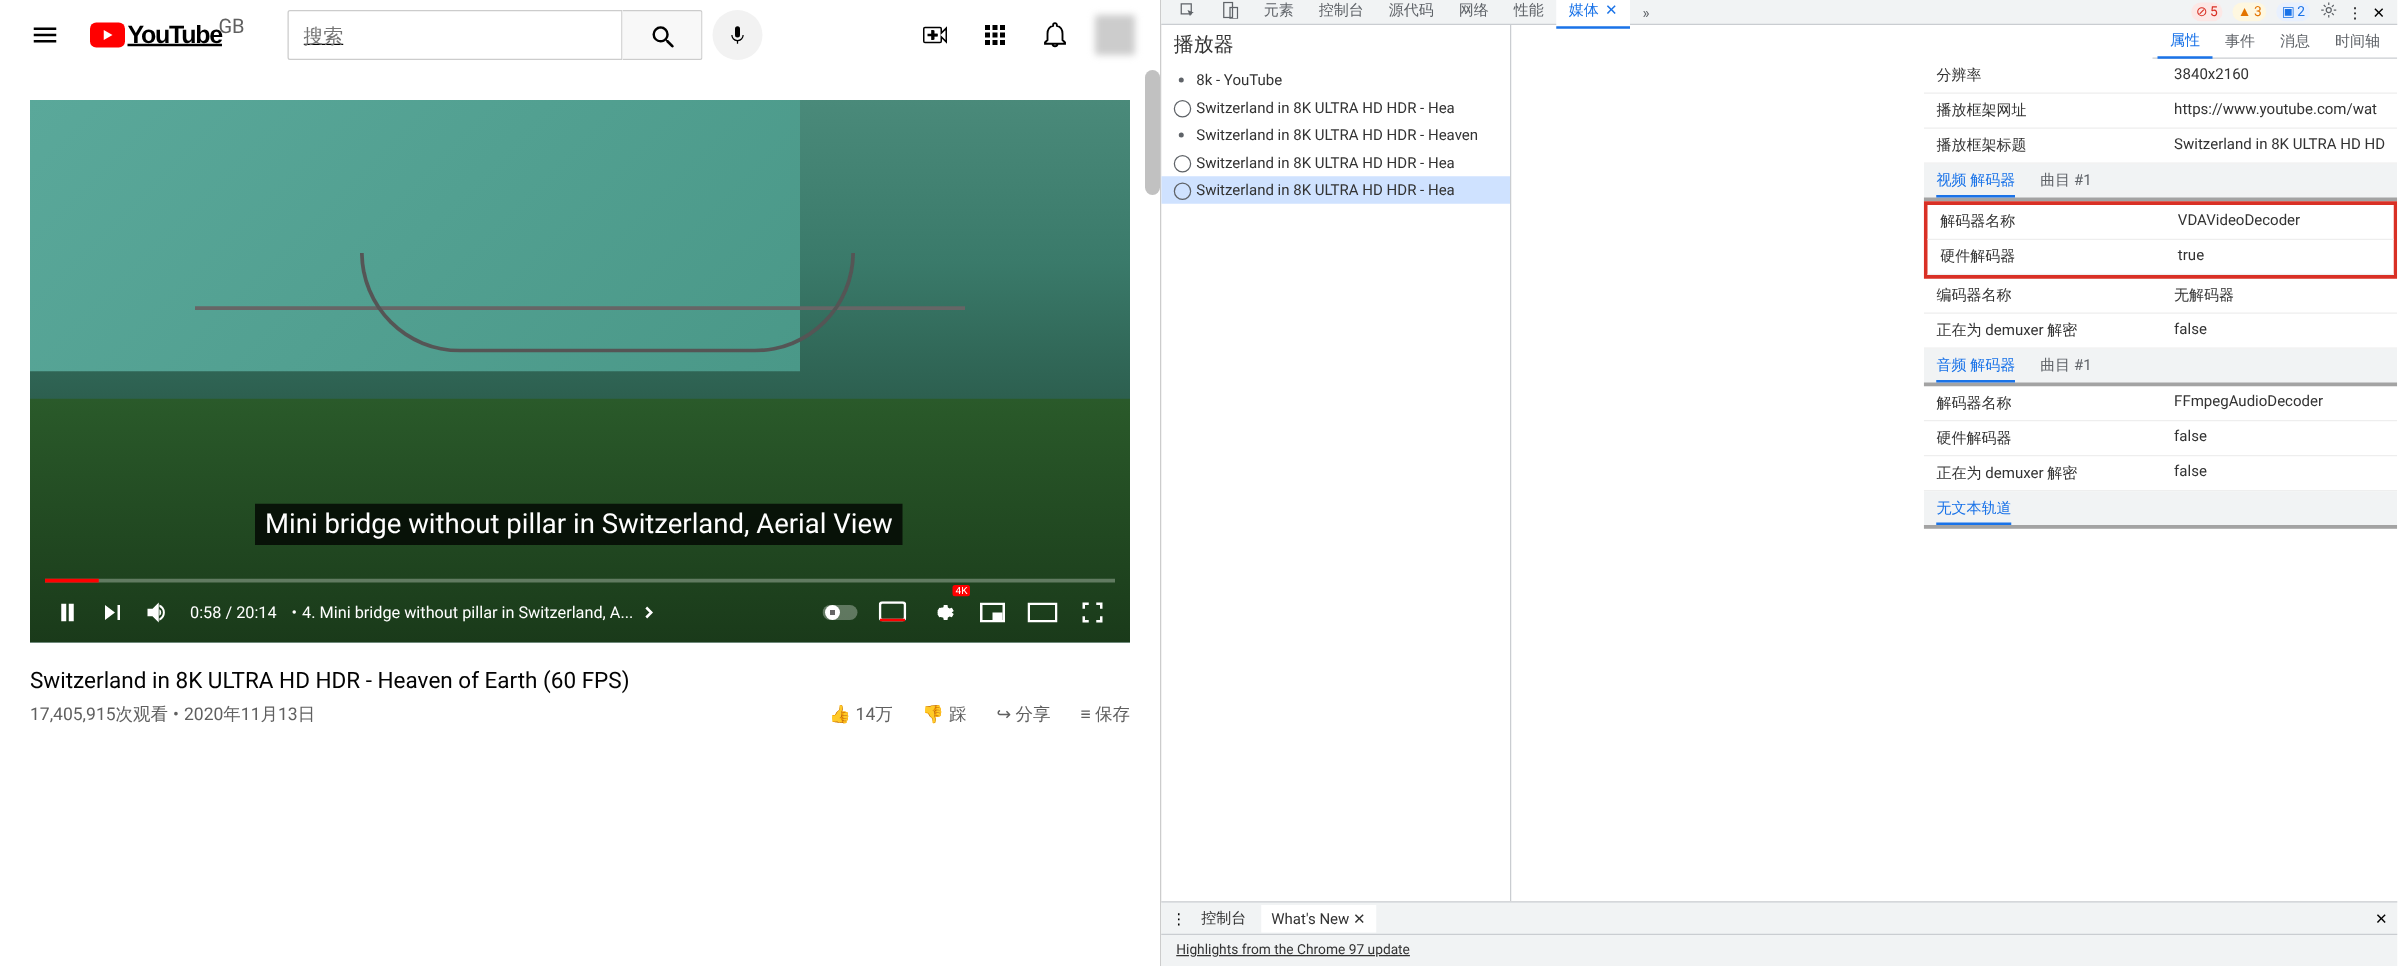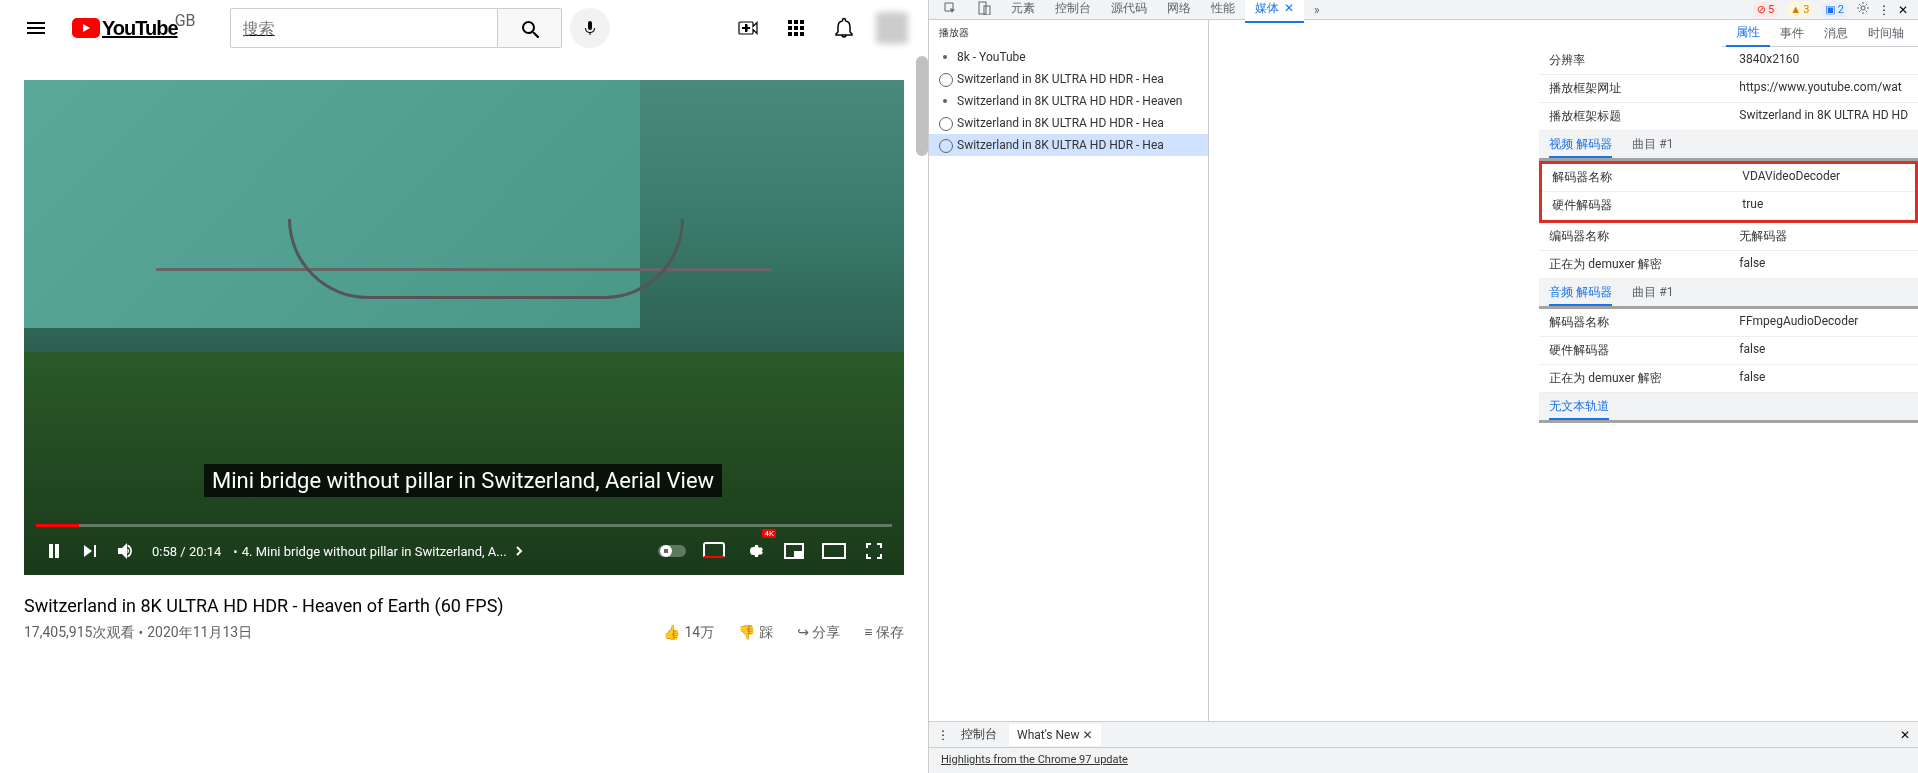--- a/index.html
+++ b/index.html
@@ -12,21 +12,21 @@
 .logo-tri { width:0; height:0; border-left:7px solid #fff; border-top:4px solid transparent; border-bottom:4px solid transparent; }
 .logo-text { font-size:20px; font-weight:700; letter-spacing:-1px; margin-left:2px; font-family:Arial; }
 .logo-gb { position:absolute; top:-6px; right:-18px; font-size:16px; color:#606060; }
 .search-wrap { display:flex; align-items:center; margin-left:52px; flex:1; max-width:380px;justify-content:flex-end; }
 .search-box { flex:1; height:40px; border:1px solid #ccc; border-radius:2px 0 0 2px; padding:0 12px; font-size:16px; outline:none; }
 .search-btn { width:64px; height:40px; border:1px solid #ccc; border-left:none; background:#f8f8f8; border-radius:0 2px 2px 0; display:flex; align-items:center; justify-content:center; cursor:pointer; }
 .mic-btn { width:40px; height:40px; background:#f2f2f2; border-radius:50%; margin-left:8px; display:flex; align-items:center; justify-content:center; cursor:pointer; }
 .hdr-icons { display:flex; align-items:center; gap:8px; margin-left:auto; }
 .hdr-icon { width:40px; height:40px; display:flex; align-items:center; justify-content:center; cursor:pointer; }
 .avatar { width:32px; height:32px; background:#ccc; border-radius:2px; filter:blur(3px); }
-.video-container { margin:24px 24px 16px 24px; position:relative; width:880px; height:495px; background:linear-gradient(180deg,#4a8a7a 0%,#3a7a6a 30%,#2a5a4a 60%,#1a4a3a 100%); overflow:hidden; }
+.video-container { margin:24px 24px 16px 24px; position:relative; width:880px; height:434px; background:linear-gradient(180deg,#4a8a7a 0%,#3a7a6a 30%,#2a5a4a 60%,#1a4a3a 100%); overflow:hidden; }
 .water { position:absolute; top:0; left:0; width:70%; height:50%; background:linear-gradient(135deg,#5aa89a,#4a9888); }
 .bridge { position:absolute; top:38%; left:15%; width:70%; height:3px; background:#666; }
 .arch { position:absolute; top:28%; left:30%; width:45%; height:80px; border:3px solid #555; border-top:none; border-radius:0 0 200px 200px; }
 .trees { position:absolute; bottom:0; left:0; width:100%; height:45%; background:linear-gradient(0deg,#1a3a1a,#2a5a2a); }
 .caption { position:absolute; bottom:78px; left:180px; background:rgba(0,0,0,.75); color:#fff; padding:4px 8px; font-size:22px; }
 .progress { position:absolute; bottom:48px; left:12px; right:12px; height:3px; background:rgba(255,255,255,.3); }
 .progress-fill { width:5%; height:100%; background:#f00; }
 .controls { position:absolute; bottom:0; left:0; right:0; height:48px; display:flex; align-items:center; padding:0 12px; color:#fff; }
 .ctrl-btn { width:36px; height:36px; display:flex; align-items:center; justify-content:center; cursor:pointer; }
 .time-disp { font-size:13px; margin:0 8px; }
@@ -44,21 +44,21 @@
 .dt-tab { padding:4px 10px; color:#5f6368; cursor:pointer; font-size:12px; }
 .dt-tab.active { color:#1a73e8; border-bottom:2px solid #1a73e8; background:#fff; }
 .dt-tab-close { margin-left:2px; }
 .dt-right { margin-left:auto; display:flex; align-items:center; gap:8px; padding-right:6px; }
 .badge { display:inline-flex; align-items:center; gap:2px; font-size:11px; padding:1px 4px; border-radius:8px; }
 .badge-err { background:#fce8e6; color:#d93025; }
 .badge-warn { background:#fef7e0; color:#e37400; }
 .badge-info { background:#e8f0fe; color:#1a73e8; }
 .dt-body { flex:1; display:flex; overflow:hidden; }
 .dt-left { width:280px; border-right:1px solid #cacdd1; }
-.dt-section-hdr { padding:6px 10px; font-size:10px; color:#333; }
+.dt-section-hdr { padding:6px 10px; font-size:16px; color:#333; }
 .player-item { padding:4px 10px 4px 28px; font-size:12px; color:#333; cursor:pointer; position:relative; white-space:nowrap; overflow:hidden; text-overflow:ellipsis; }
 .player-item::before { content:''; position:absolute; left:10px; top:5px; width:12px; height:12px; border:1px solid #5f6368; border-radius:50%; }
 .player-item.bullet::before { border:none; width:4px; height:4px; background:#5f6368; border-radius:50%; left:14px; top:9px; }
 .player-item.selected { background:#cfe2ff; }
 .dt-right-panel { flex:1; display:flex; flex-direction:column; overflow:hidden;align-items:flex-end; }
 .dt-subtabs { height:27px; border-bottom:1px solid #cacdd1; display:flex; align-items:center; padding:0 4px; }
 .dt-subtab { padding:4px 10px; color:#5f6368; cursor:pointer; font-size:12px; }
 .dt-subtab.active { color:#1a73e8; border-bottom:2px solid #1a73e8; }
 .prop-table { flex:1; overflow:auto; }
 .prop-row { display:flex; padding:5px 10px; border-bottom:1px solid #eee; font-size:12px; }

